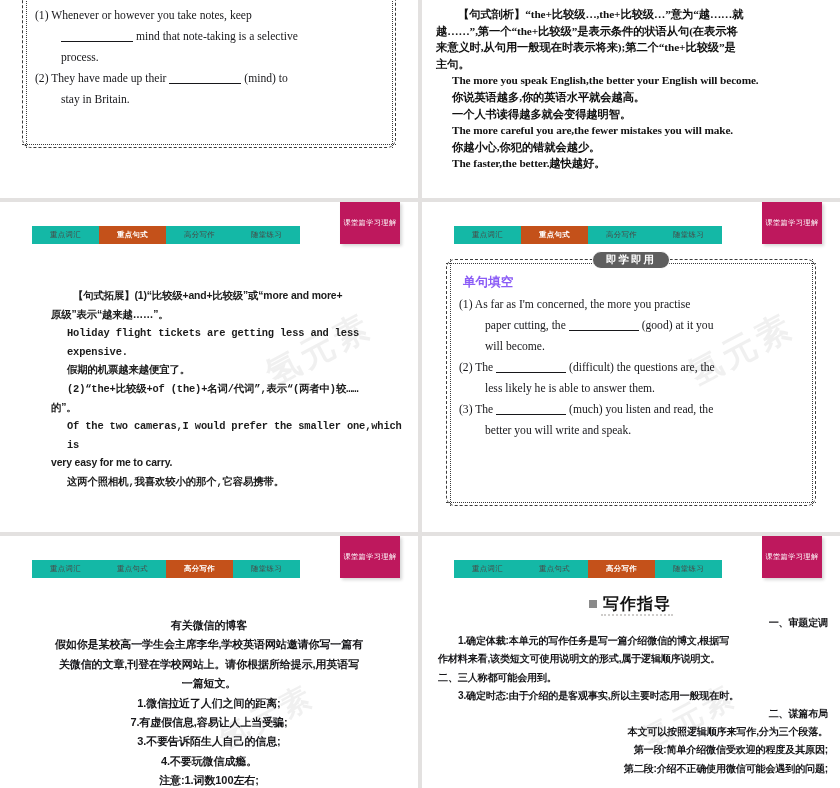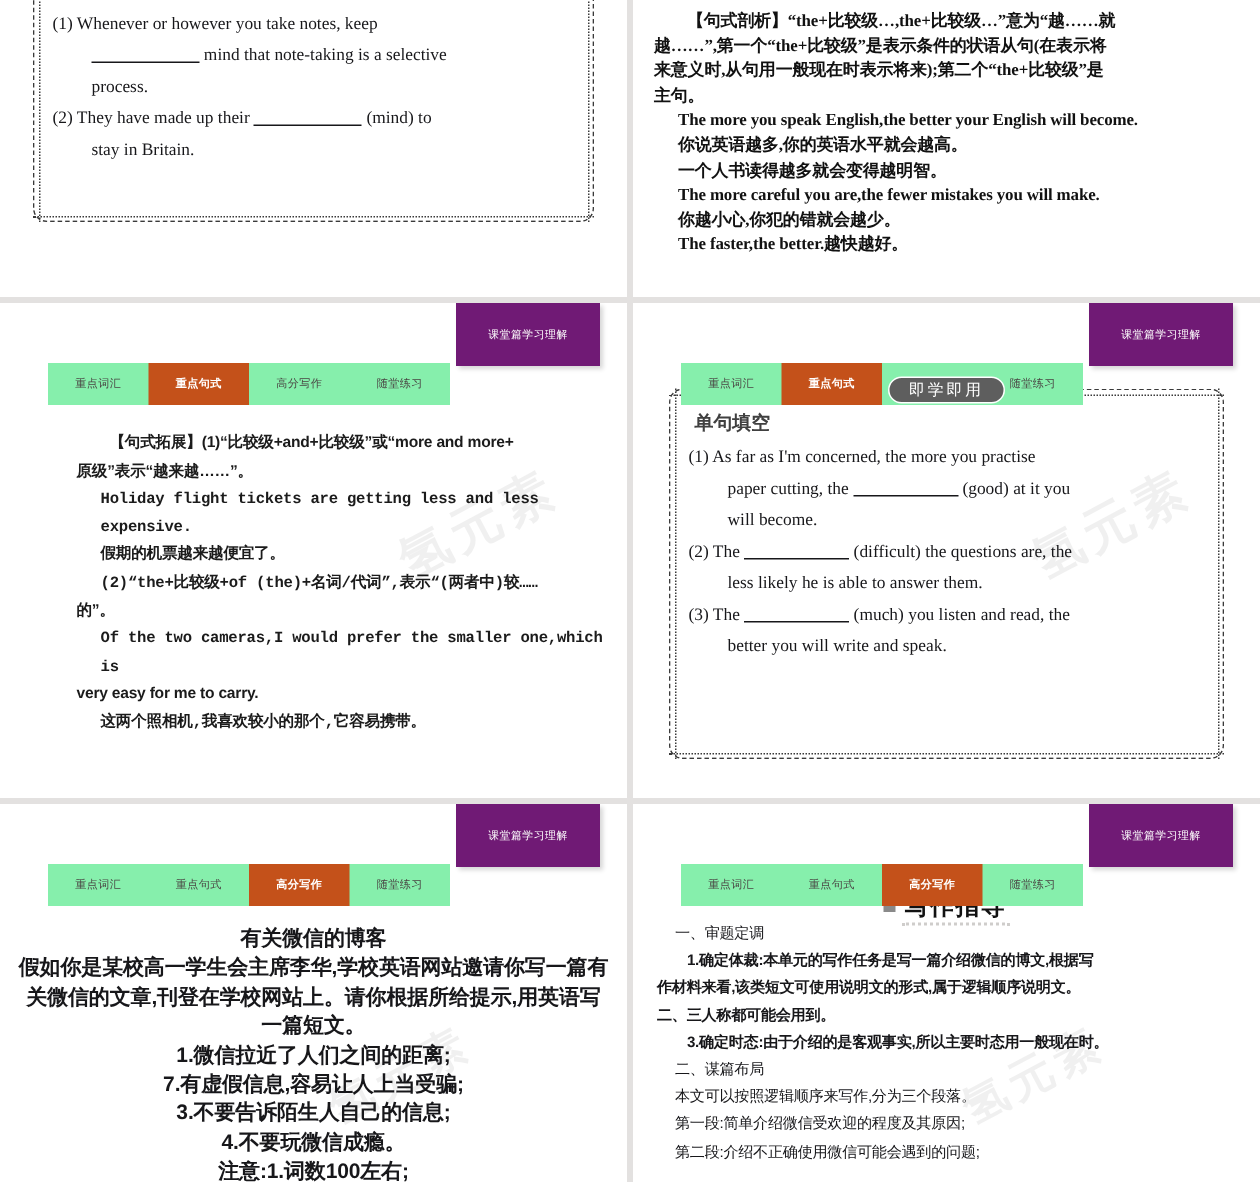--- a/index.html
+++ b/index.html
@@ -33,35 +33,35 @@
     letter-spacing:4px;
     font-weight:bold;
     pointer-events:none;
     white-space:nowrap;
   }
   .wm.b { right:24%; top:62%; font-size:30px; }
   
   .corner-badge {
     position:absolute;
     top:0; right:18px;
-    width:96px; height:42px;
-    background:#701a75;
+    width:60px; height:42px;
+    background:#be185d;
     color:#fff;
     font-size:7.2px;
     display:flex; align-items:center; justify-content:center;
     letter-spacing:.4px;
     box-shadow:2px 2px 3px rgba(0,0,0,.16);
     z-index:4;
   }
   
   .tabbar {
     position:absolute;
-    left:32px; top:40px;
-    height:28px;
-    background:#86efac;
+    left:32px; top:24px;
+    height:18px;
+    background:#14b8a6;
     display:flex;
     width:268px;
     z-index:3;
   }
   .tab {
     flex:1;
     display:flex; align-items:center; justify-content:center;
     font-size:7.4px;
     color:#4a4644;
     letter-spacing:.3px;
@@ -137,42 +137,42 @@
   .p3 .ind { text-indent:22px; }
   .p3 .hang { padding-left:16px;font-family:Liberation Mono, monospace; }
   
   .pill {
     position:absolute;
     left:50%; transform:translateX(-50%);
     top:-9px;
     background:#5e5e5e;
     color:#fff;
     font-size:10.5px;
-    font-weight:normal;
+    font-weight:bold;
     padding:1px 13px;
     border-radius:9px;
     letter-spacing:2px;
     z-index:5;
     border:1.2px solid #fff;
   }
   .ex-title {
     font-size:12.6px;
     font-weight:bold;
-    color:#404040;
+    color:#8b5cf6;
     padding:0 0 3px 4px;
     font-family:Liberation Serif, serif;
   }
   
   .p5 {
     position:absolute;
     left:10px; right:10px; top:80px;
     text-align:center;
   }
   .p5 .t {
-    font-size:14px;
+    font-size:11px;
     font-weight:bold;
     color:#17171a;
     line-height:19.4px;
     letter-spacing:-.1px;
   }
   
   .guide-hd {
     text-align:center;
     margin-top:8px;
     position:relative;
@@ -197,21 +197,21 @@
     left:16px; right:12px; top:78px;
   }
   .p6 p {
     font-size:10.1px;
     line-height:18.2px;
     color:#17171a;
     font-weight:600;
     letter-spacing:-.2px;
   }
   .p6 .ind { text-indent:20px; }
-  .p6 .h  { text-indent:12px; font-weight:normal; }
+  .p6 .h  { text-indent:12px; font-weight:bold;text-align:right; }
 </style>
 </head>
 <body>
 
 <div class="grid">
 
   <div class="slide">
     <div class="dashbox" style="left:22px; right:22px; top:-12px; height:160px;">
       <span class="dash-side l"></span>
         <span class="dash-side r"></span>

